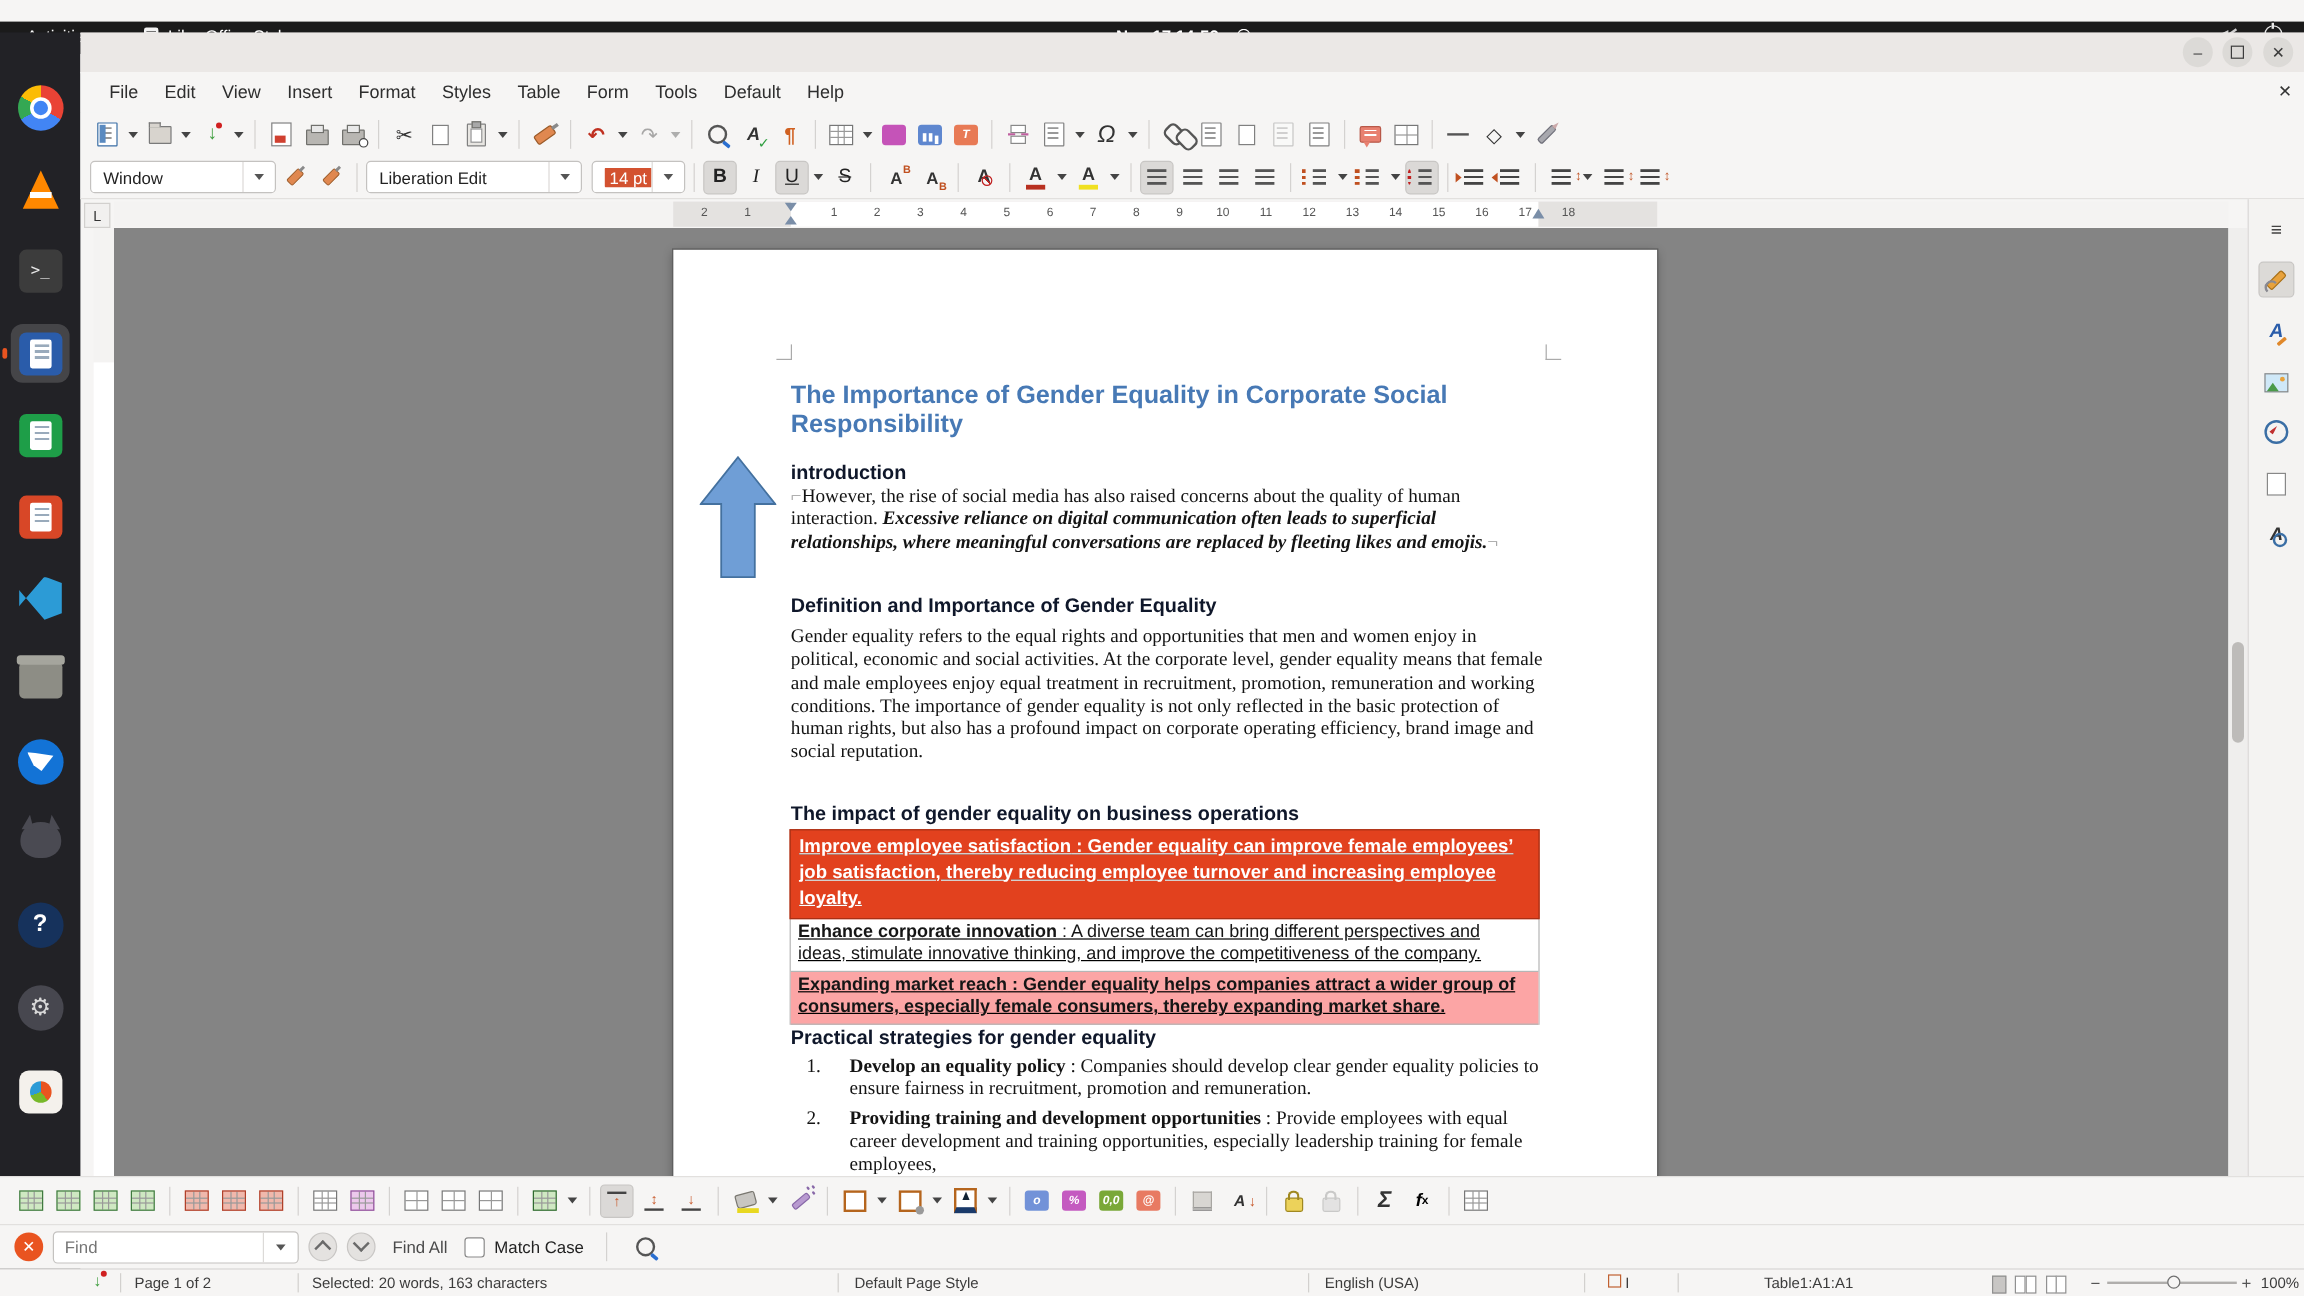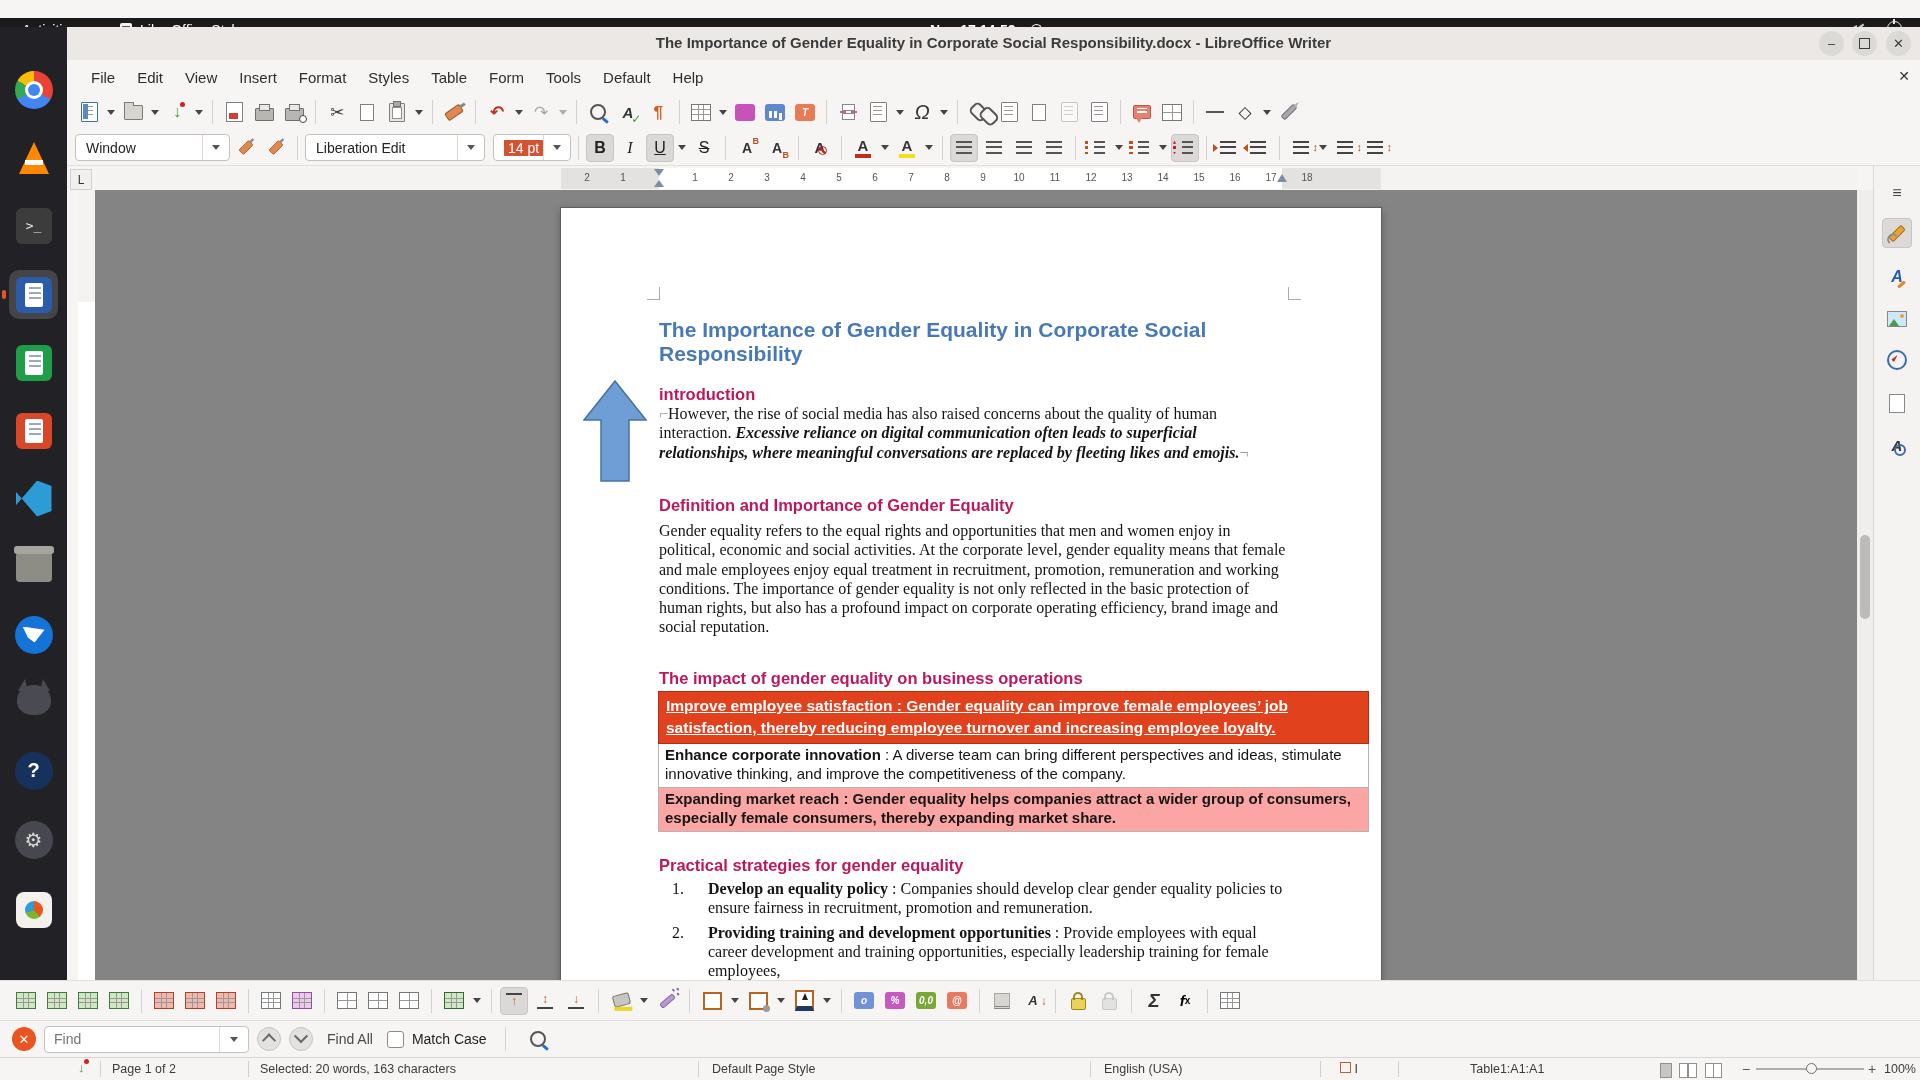--- a/index.html
+++ b/index.html
@@ -171,26 +171,26 @@
   #vruler .textzone{position:absolute;left:0;top:112px;width:17px;height:678px;background:#fff;}
   
   #docarea{position:absolute;left:95px;top:190px;width:1762px;height:790px;background:#848484;overflow:hidden;}
   #scrollbar{position:absolute;left:1857px;top:190px;width:16px;height:790px;background:#efeeed;}
   #scrollbar .thumb{position:absolute;left:3px;top:345px;width:10px;height:84px;background:#bdbbb9;border-radius:5px;}
   #page{position:absolute;left:466px;top:18px;width:820px;height:900px;background:#fff;outline:1px solid #5f5f5f;box-shadow:0 2px 8px rgba(0,0,0,.35);}
   .cornermark{position:absolute;width:12px;height:12px;}
   .cornermark.tl{left:86px;top:79px;border-right:1px solid #aaa;border-bottom:1px solid #aaa;}
   .cornermark.tr{left:727px;top:79px;border-left:1px solid #aaa;border-bottom:1px solid #aaa;}
   .doc-h1{position:absolute;left:98px;width:628px;font-size:21px;line-height:24px;font-weight:700;color:#4779b5;}
-  .doc-h2{position:absolute;left:98px;width:628px;font-size:16.5px;font-weight:700;color:#be185d;}
+  .doc-h2{position:absolute;left:98px;width:628px;font-size:16.5px;font-weight:700;color:#0f172a;}
   .doc-p{position:absolute;left:98px;width:628px;font-family:"Liberation Serif","DejaVu Serif",serif;font-size:16px;line-height:19.3px;color:#141414;}
   .doc-p .em{font-weight:700;font-style:italic;}
   .doc-p .bracket{color:#999;font-weight:400;}
   #shape-arrow{position:absolute;left:22px;top:172px;}
-  #doc-table{position:absolute;left:97px;top:483px;width:711px;border:1px solid #b5b5b5;border-bottom:none;box-sizing:border-box;font-size:15px;}
+  #doc-table{position:absolute;left:97px;top:483px;width:625px;border:1px solid #b5b5b5;border-bottom:none;box-sizing:border-box;font-size:15px;text-decoration:underline;}
   .trow{padding:2px 6px 4px 6px;border-bottom:1px solid #b5b5b5;line-height:18.6px;color:#151515;}
   .trow.red{background:#e2411e;border:1px solid #a83015;margin:-1px -1px 0 -1px;color:#fff;font-weight:700;text-decoration:underline;line-height:21.5px;font-size:15.5px;padding:3px 7px 5px 7px;}
   .trow .lead{font-weight:700;}
   .trow.peach{background:#fca5a5;font-weight:700;}
   .doc-list{position:absolute;left:98px;width:628px;font-family:"Liberation Serif","DejaVu Serif",serif;font-size:16px;line-height:19.3px;color:#141414;}
   .doc-li{position:relative;padding-left:49px;margin-bottom:5px;}
   .doc-li .num{position:absolute;left:13px;}
   .doc-li .lead{font-weight:700;}
   
   #tabletoolbar{top:980px;height:40px;padding-left:12px;gap:3px;border-top:1px solid #e2e0de;left:0;width:1920px;}
@@ -314,21 +314,20 @@
     <div class="dock-item" style="top:788px">
         <span class="gear-ball">⚙</span>
       </div>
     <div class="dock-item" style="top:858px">
         <span class="store-sq"></span>
       </div>
     <div class="showapps"></div>
   </div>
 
   <div id="titlebar">
-    <div class="title">The Importance of Gender Equality in Corporate Social Responsibility.docx - LibreOffice Writer</div>
     <div class="winbtn" style="right:76px">–</div>
     <div class="winbtn" style="right:43px">
         <span class="restore"></span>
       </div>
     <div class="winbtn" style="right:9px">✕</div>
   </div>
 
   <div id="menubar">
     <span class="menu-item">File</span>
       <span class="menu-item">Edit</span>

